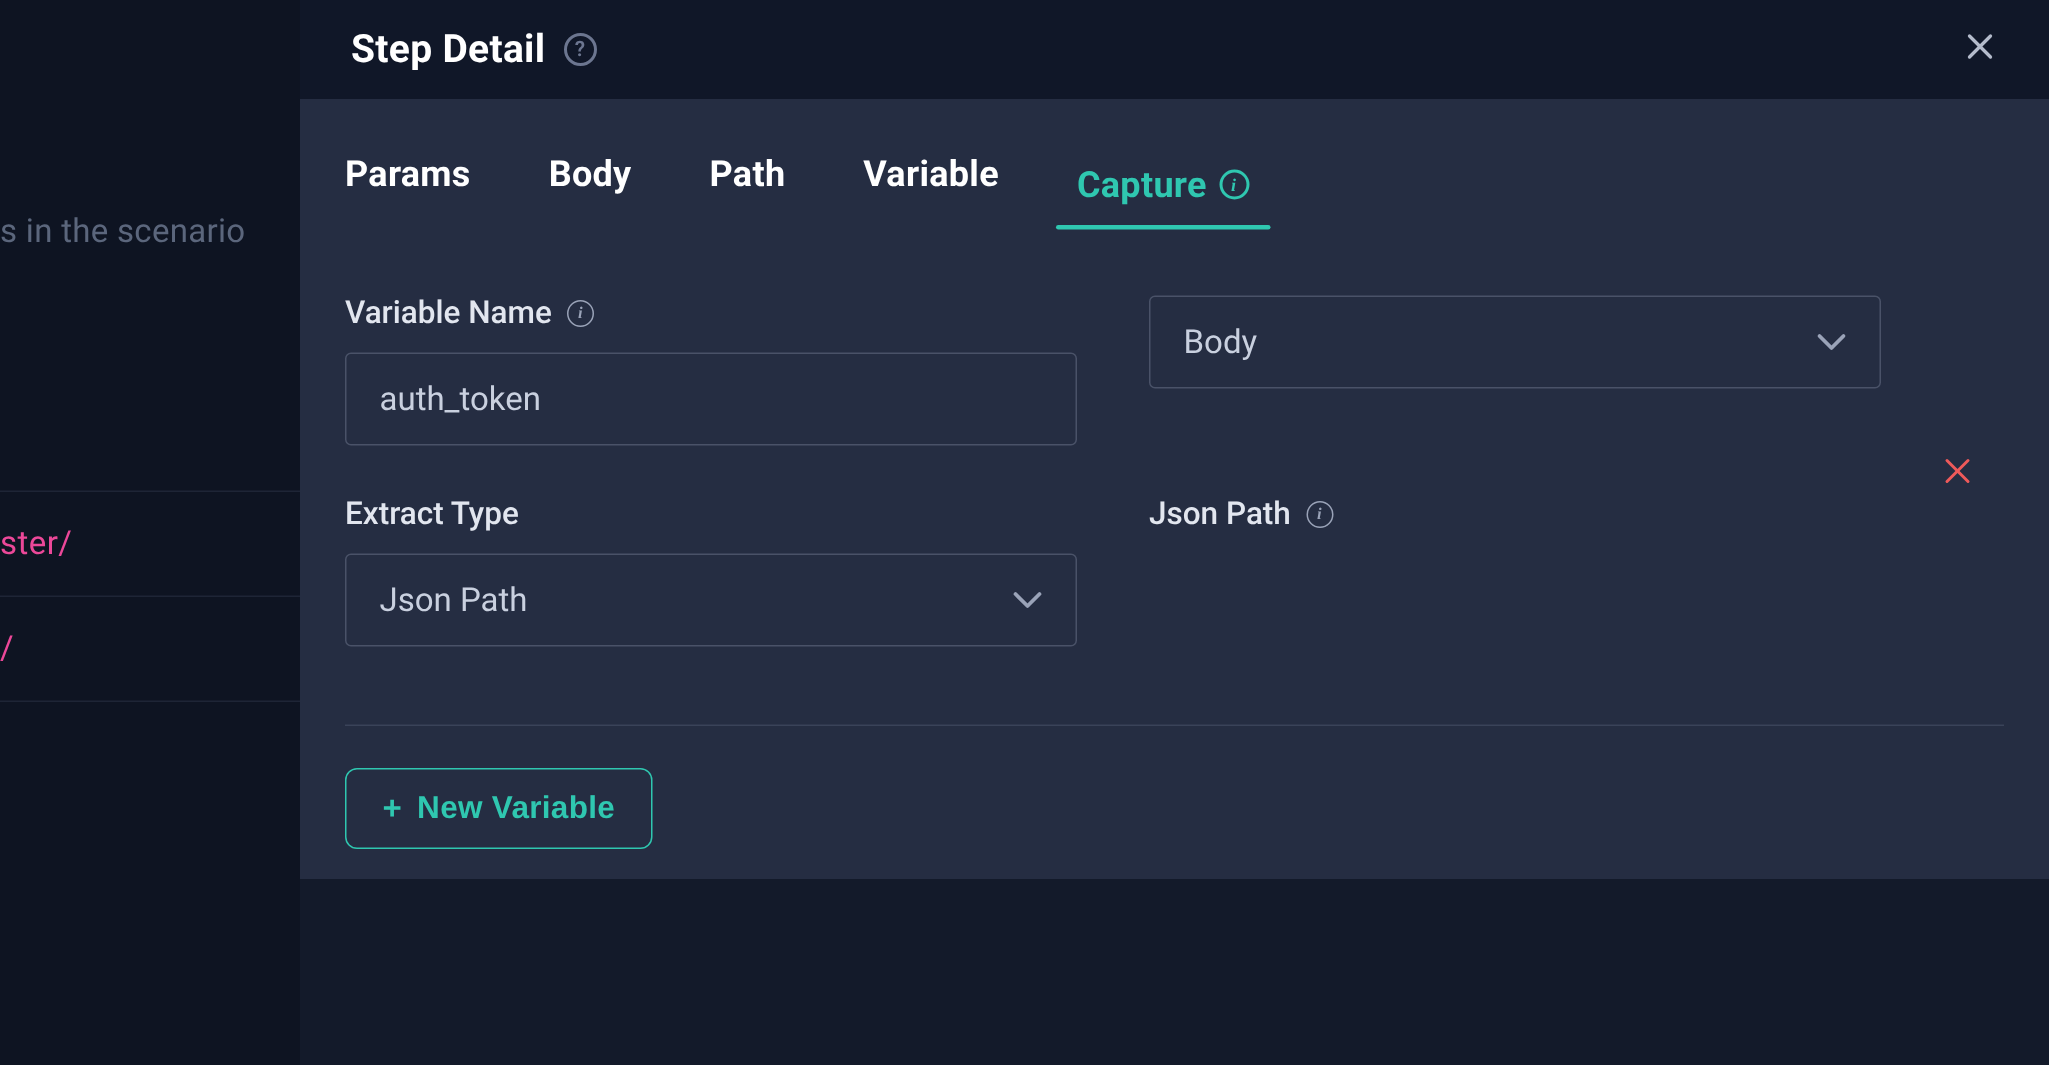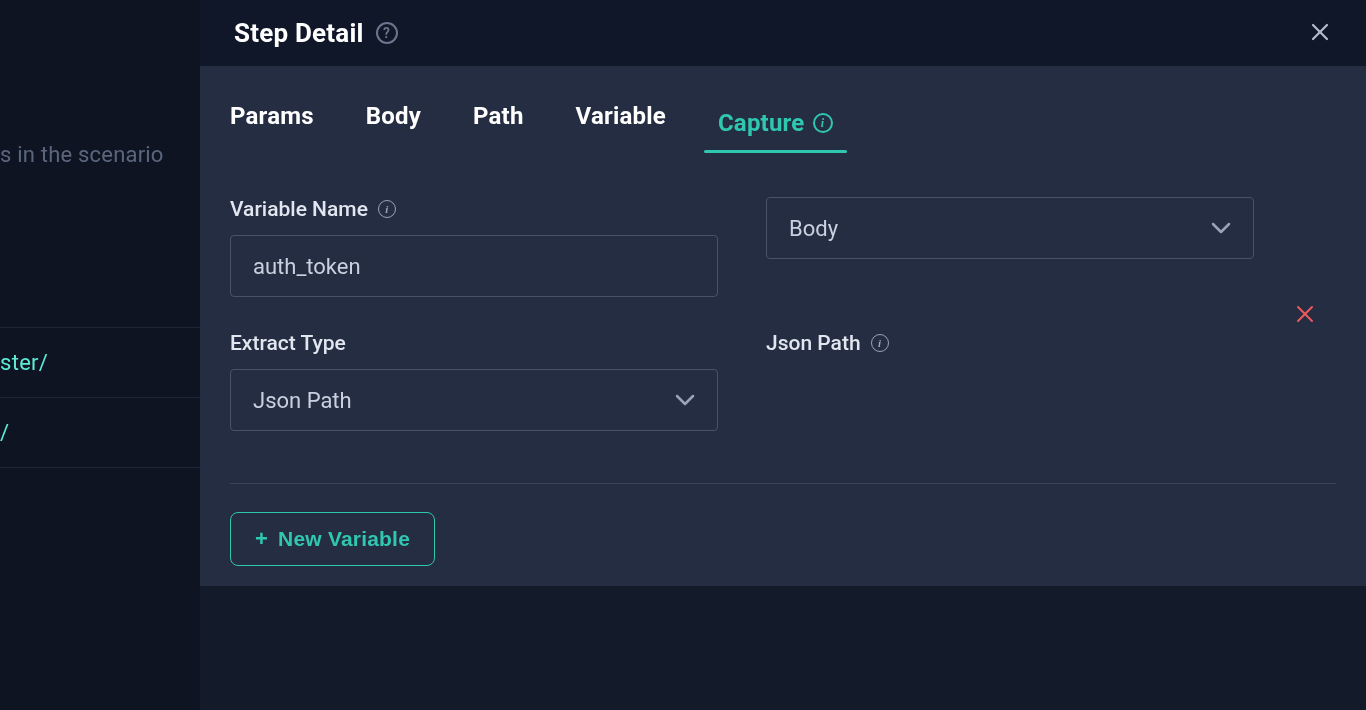--- a/index.html
+++ b/index.html
@@ -19,21 +19,21 @@
     background: #0e1422;
     color: #7a8496;
     font-size: 21px;
     padding-top: 120px;
   }
   .backdrop .bg-line {
     padding: 22px 0 22px 0;
     border-top: 1px solid #1e2536;
     white-space: nowrap;
     overflow: hidden;
-    color: #5eead4;
+    color: #ec4899;
     font-size: 22px;
     letter-spacing: 0.3px;
   }
   .backdrop .bg-hint {
     padding-bottom: 160px;
     padding-left: 0;
     color: #5b667c;
     font-size: 22px;
     letter-spacing: 0.2px;
     border-top: none;

